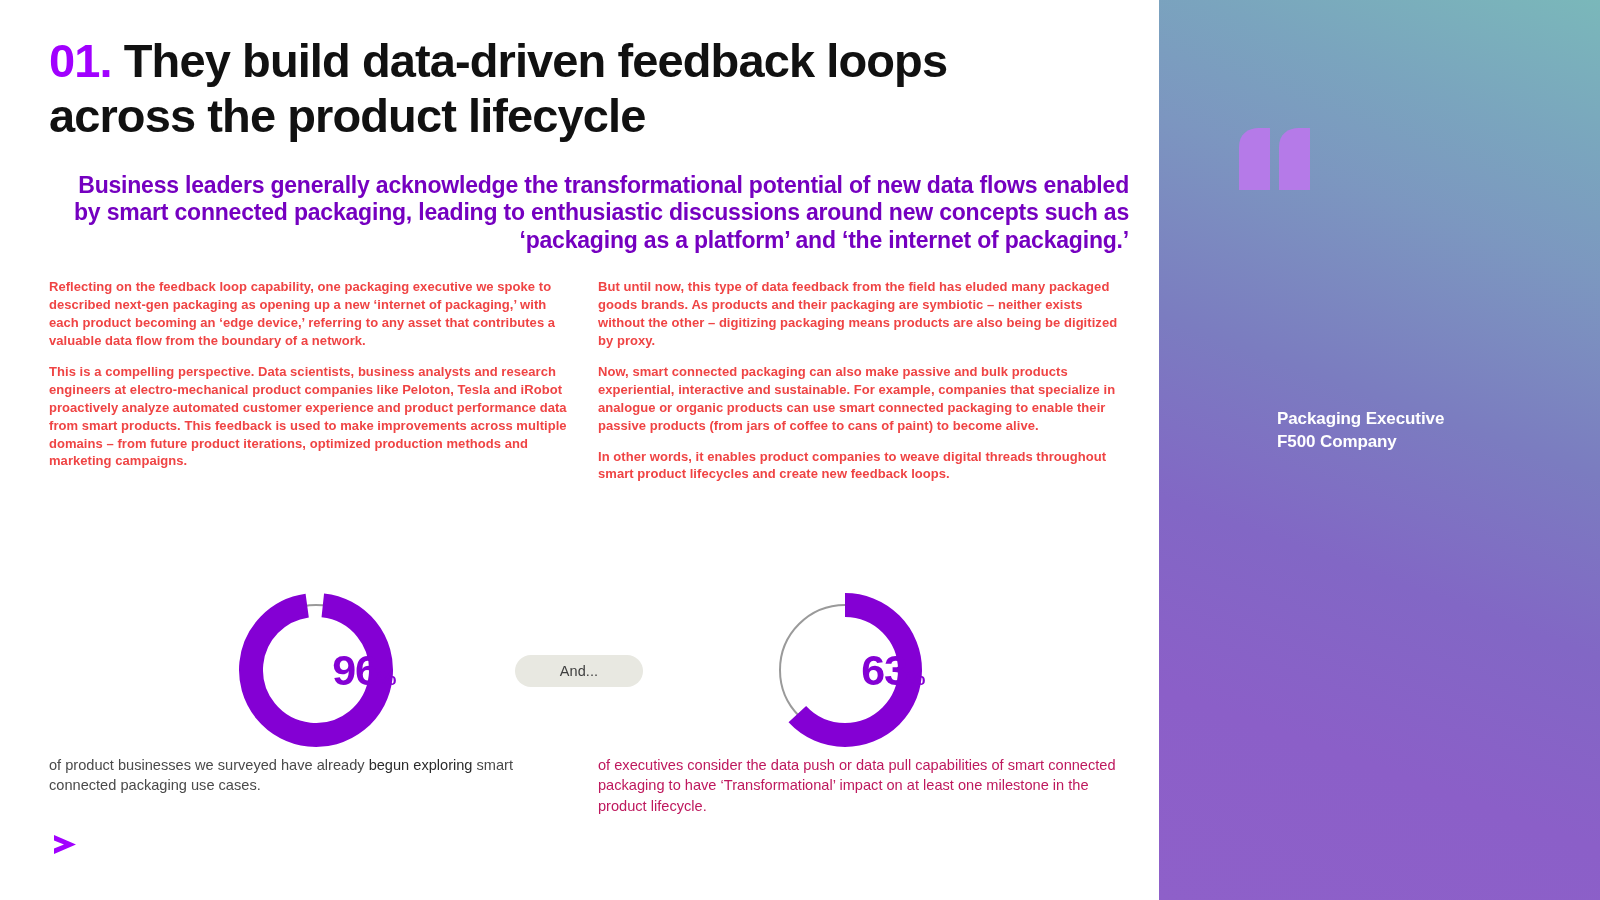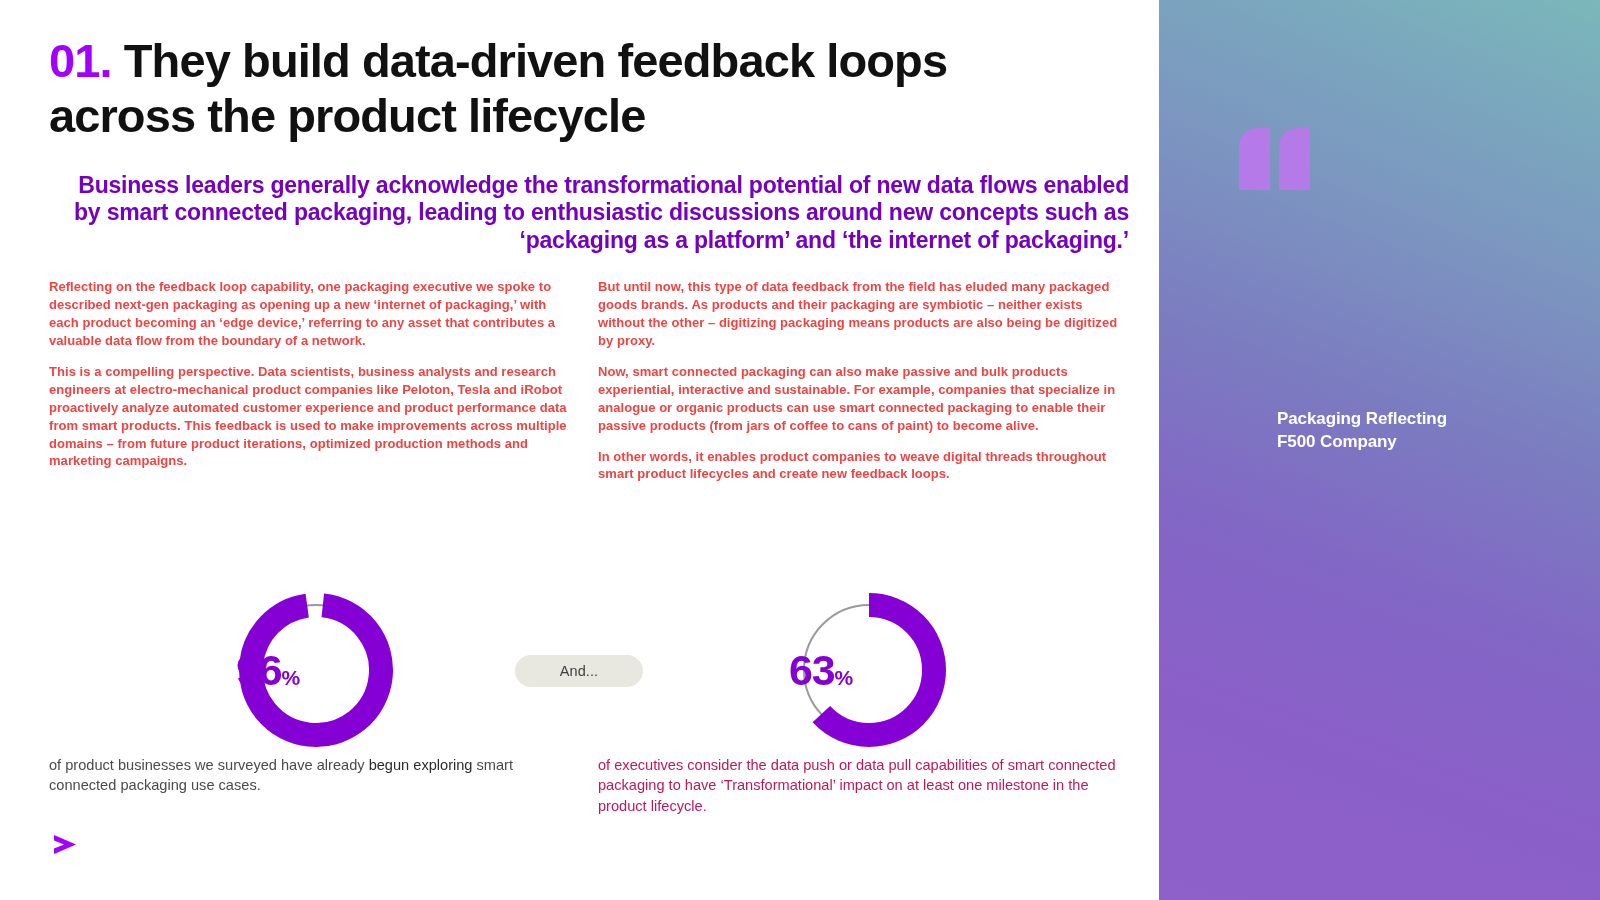--- a/index.html
+++ b/index.html
@@ -97,40 +97,40 @@
   }
   .donut svg { display: block; }
   .donut-label {
     position: absolute;
     left: 0;
     top: 0;
     width: 160px;
     height: 160px;
     display: flex;
     align-items: center;
-    justify-content: flex-start;
+    justify-content: flex-end;
   }
   .donut-val {
     font-size: 43px;
     font-weight: 700;
     color: #8400d4;
     letter-spacing: -1.2px;
     line-height: 1;
   }
   .donut-pct {
     font-size: 21px;
     font-weight: 700;
     color: #8400d4;
     line-height: 1;
     position: relative;
     top: 7px;
     letter-spacing: -0.4px;
   }
   #donut-1 { left: 187px; }
-  #donut-2 { left: 740px; text-decoration: underline; }
+  #donut-2 { left: 716px; text-decoration: underline; }
 
   .and-pill {
     position: absolute;
     left: 466px;
     top: 65px;
     width: 128px;
     height: 32px;
     border-radius: 17px;
     background: #e8e8e1;
     display: flex;
@@ -306,20 +306,20 @@
 
       <div class="quote-mark">
         <svg width="73" height="62" viewBox="0 0 73 62">
           <path d="M0 19 C0 6 9 0 20 0 L31 0 L31 62 L0 62 Z" fill="#b57ae8"></path>
           <path d="M40 19 C40 6 49 0 60 0 L71 0 L71 62 L40 62 Z" fill="#b57ae8"></path>
         </svg>
       </div>
 
 
       <div class="attrib">
-        <div>Packaging Reflecting</div>
+        <div>Packaging Executive</div>
         <div>F500 Company</div>
       </div>
     </div>
 
   </div>
 
 </div>
 
 </body></html>

